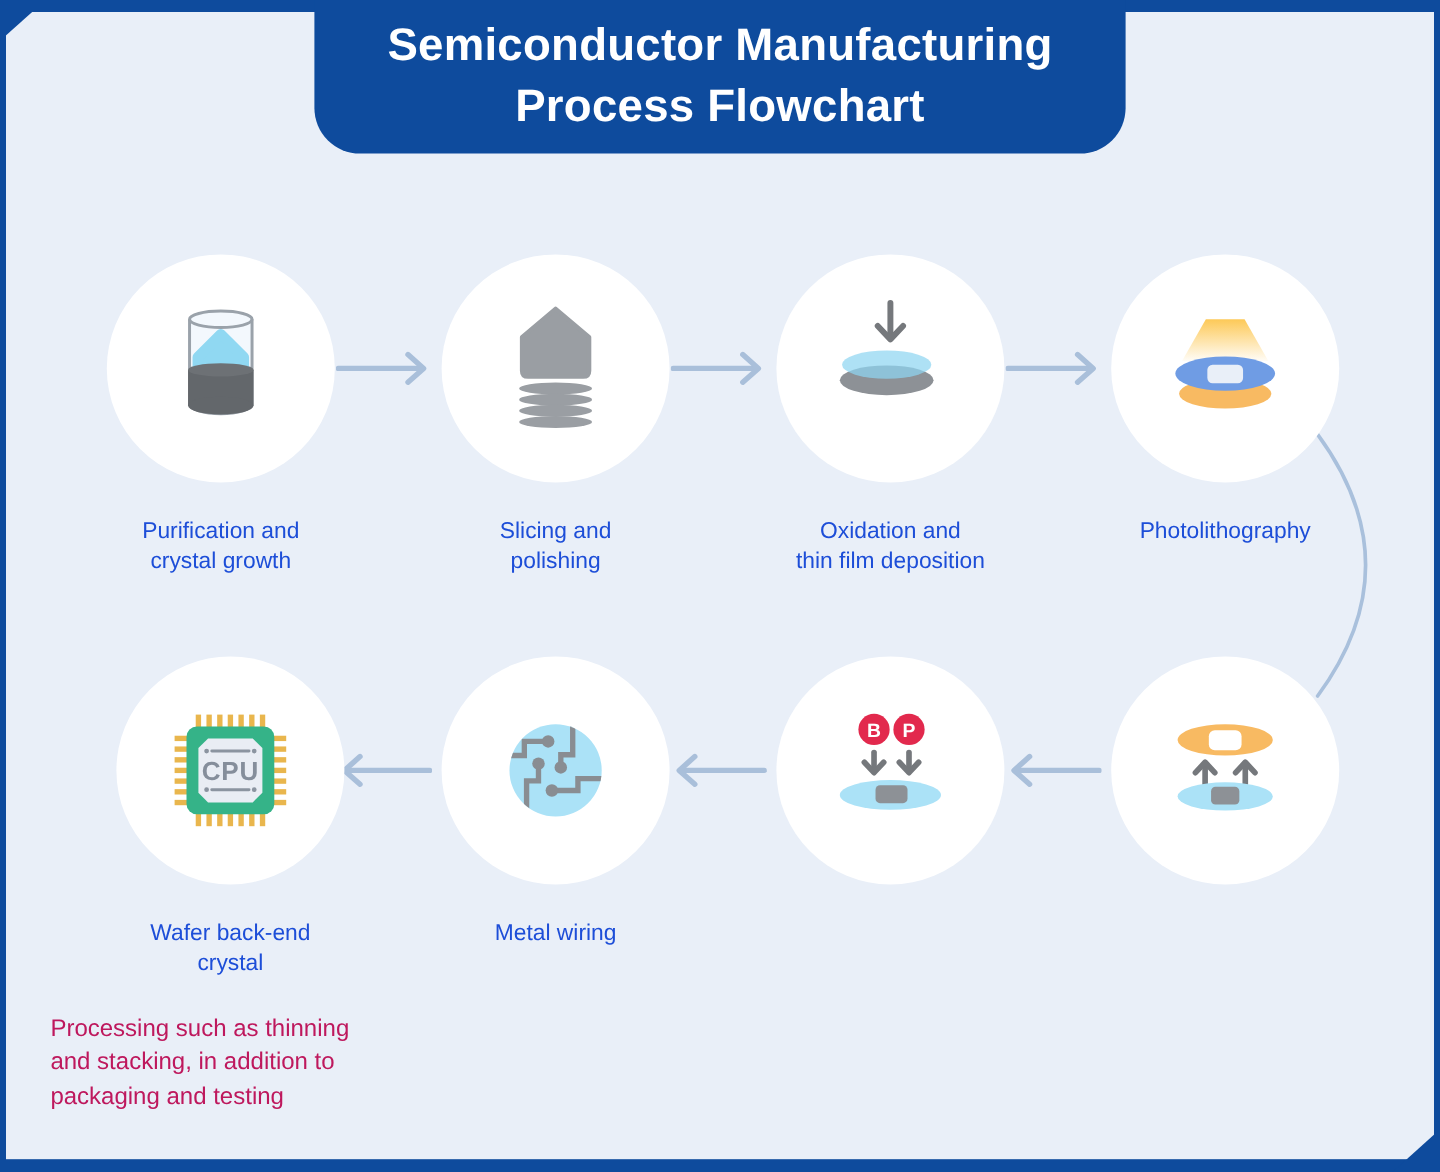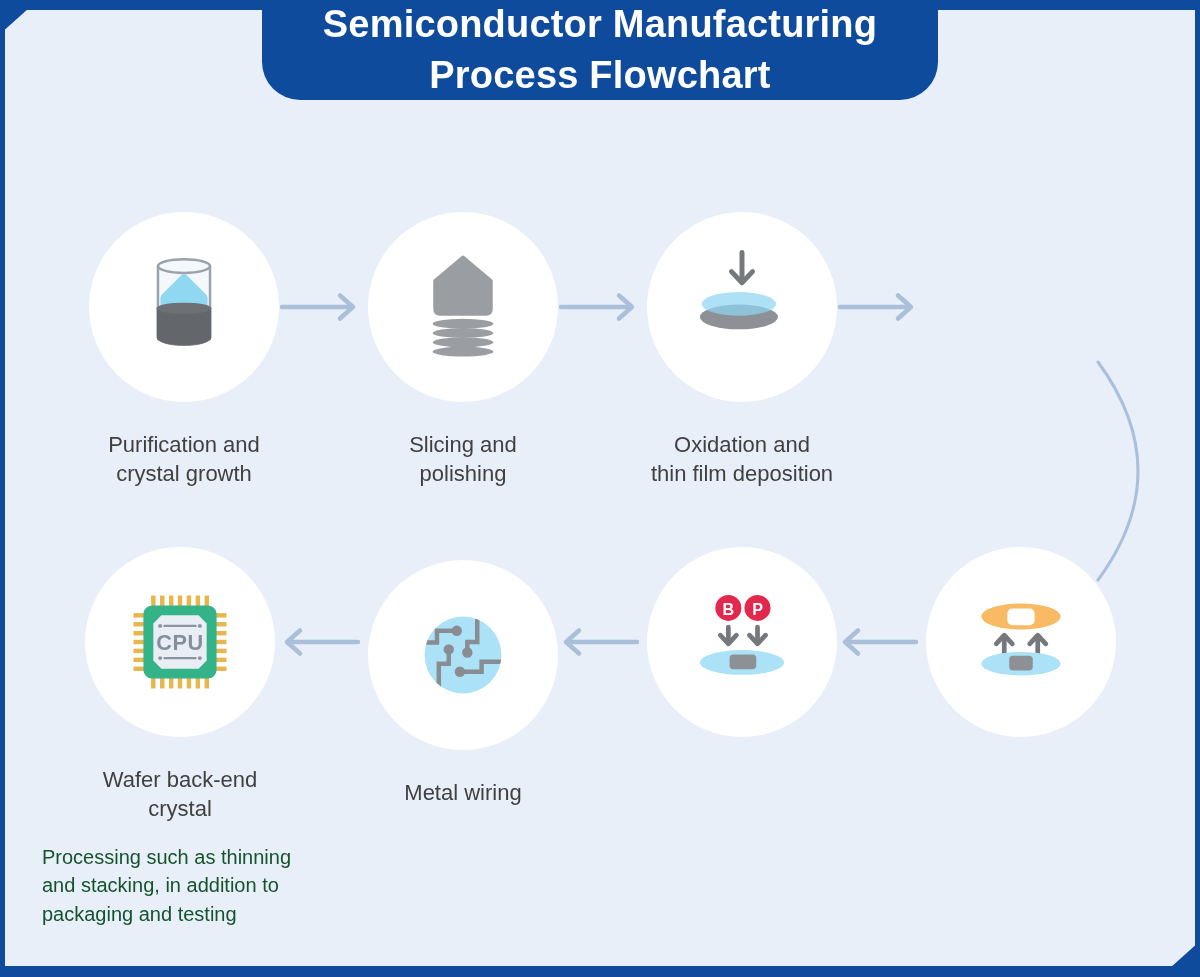--- a/index.html
+++ b/index.html
@@ -12,52 +12,52 @@
   .frame-top{position:absolute;left:0;top:0;width:1200px;height:10px;background:#0e4b9d;}
   .frame-bottom{position:absolute;left:0;bottom:0;width:1200px;height:11px;background:#0e4b9d;}
   .frame-left{position:absolute;left:0;top:0;width:5px;height:977px;background:#0e4b9d;}
   .frame-right{position:absolute;right:0;top:0;width:5px;height:977px;background:#0e4b9d;}
   .corner-tl{position:absolute;left:0;top:0;width:0;height:0;
     border-top:34px solid #0e4b9d;border-right:38px solid transparent;}
   .corner-br{position:absolute;right:0;bottom:0;width:0;height:0;
     border-bottom:36px solid #0e4b9d;border-left:40px solid transparent;}
   
   .banner{
-    position:absolute;left:262px;top:0;width:676px;height:100px;
+    position:absolute;left:262px;top:0;width:676px;height:128px;
     background:#0e4b9d;border-radius:0 0 38px 38px;
     display:flex;align-items:center;justify-content:center;
   }
   .banner h1{
     margin:0;color:#ffffff;font-size:38px;font-weight:bold;line-height:1.33;
     text-align:center;white-space:pre-line;letter-spacing:0.2px;
   }
   
   .node{position:absolute;width:280px;text-align:center;}
   .circle{
     width:190px;height:190px;border-radius:50%;background:#ffffff;
     margin:0 auto;display:flex;align-items:center;justify-content:center;
   }
   .label{
-    margin-top:28px;font-size:22px;color:#404040;line-height:1.33;
+    margin-top:28px;font-size:19px;color:#1d4ed8;line-height:1.33;
     white-space:pre-line;
     text-align:center;
   }
   .note{
     position:absolute;left:42px;top:843px;width:310px;
-    font-size:20px;color:#14532d;line-height:1.42;text-align:left;
+    font-size:20px;color:#be185d;line-height:1.42;text-align:left;
     white-space:pre-line;
   }
   .n0{left:44px; top:212px;}
   .n1{left:323px;top:212px;}
   .n2{left:602px;top:212px;}
   .n3{left:881px;top:212px;}
   .n4{left:881px;top:547px;}
   .n5{left:602px;top:547px;}
-  .n6{left:323px;top:560px;}
-  .n7{left:40px; top:547px;}
+  .n6{left:323px;top:547px;}
+  .n7{left:52px; top:547px;}
   
   .arrow{position:absolute;width:80px;height:40px;}
   .a-r1g1{left:280px;top:287px;}
   .a-r1g2{left:559px;top:287px;}
   .a-r1g3{left:838px;top:287px;}
   .a-r2g1{left:280px;top:622px;transform:scaleX(-1);}
   .a-r2g2{left:559px;top:622px;transform:scaleX(-1);}
   .a-r2g3{left:838px;top:622px;transform:scaleX(-1);}
   .curve{position:absolute;left:1080px;top:350px;}
 </style>
@@ -145,20 +145,37 @@
         <ellipse cx="50" cy="63.5" rx="24.5" ry="4" fill="#9a9ea3"></ellipse>
         <ellipse cx="50" cy="71" rx="24.5" ry="4" fill="#9a9ea3"></ellipse>
         <ellipse cx="50" cy="78.5" rx="24.5" ry="4" fill="#9a9ea3"></ellipse>
         <ellipse cx="50" cy="86" rx="24.5" ry="4" fill="#9a9ea3"></ellipse>
       </svg>
     </div>
     <div class="label">Slicing and
 polishing</div>
   </div>
 
+  <div class="node n3">
+    <div class="circle">
+      <svg width="124" height="124" viewBox="0 0 100 100">
+        <defs>
+          <linearGradient id="lampGrad" x1="0" y1="0" x2="0" y2="1">
+            <stop offset="0" stop-color="#fdc957" stop-opacity="1"></stop>
+            <stop offset="1" stop-color="#fdc957" stop-opacity="0.05"></stop>
+          </linearGradient>
+        </defs>
+        <path d="M37 17 H63 L79 45 H21 Z" fill="url(#lampGrad)"></path>
+        <ellipse cx="50" cy="67" rx="31" ry="10" fill="#f8ba62"></ellipse>
+        <ellipse cx="50" cy="53.5" rx="33.5" ry="11.5" fill="#6f9ce4"></ellipse>
+        <rect x="38" y="47.5" width="24" height="12.5" rx="3.5" fill="#e9eff8"></rect>
+      </svg>
+    </div>
+    <div class="label">Photolithography</div>
+  </div>
 
   <div class="node n4">
     <div class="circle">
       <svg width="124" height="124" viewBox="0 0 100 100">
         <ellipse cx="50" cy="29.5" rx="32" ry="10.5" fill="#f8ba62"></ellipse>
         <rect x="39" y="23" width="22" height="13.5" rx="4" fill="#ffffff"></rect>
         <path d="M36.5 59 V46" stroke="#75787c" stroke-width="3.8" stroke-linecap="round" fill="none"></path>
         <path d="M30 51.5 L36.5 44.5 L43 51.5" stroke="#75787c" stroke-width="3.8" stroke-linecap="round" stroke-linejoin="round" fill="none"></path>
         <path d="M63.5 59 V46" stroke="#75787c" stroke-width="3.8" stroke-linecap="round" fill="none"></path>
         <path d="M57 51.5 L63.5 44.5 L70 51.5" stroke="#75787c" stroke-width="3.8" stroke-linecap="round" stroke-linejoin="round" fill="none"></path>

